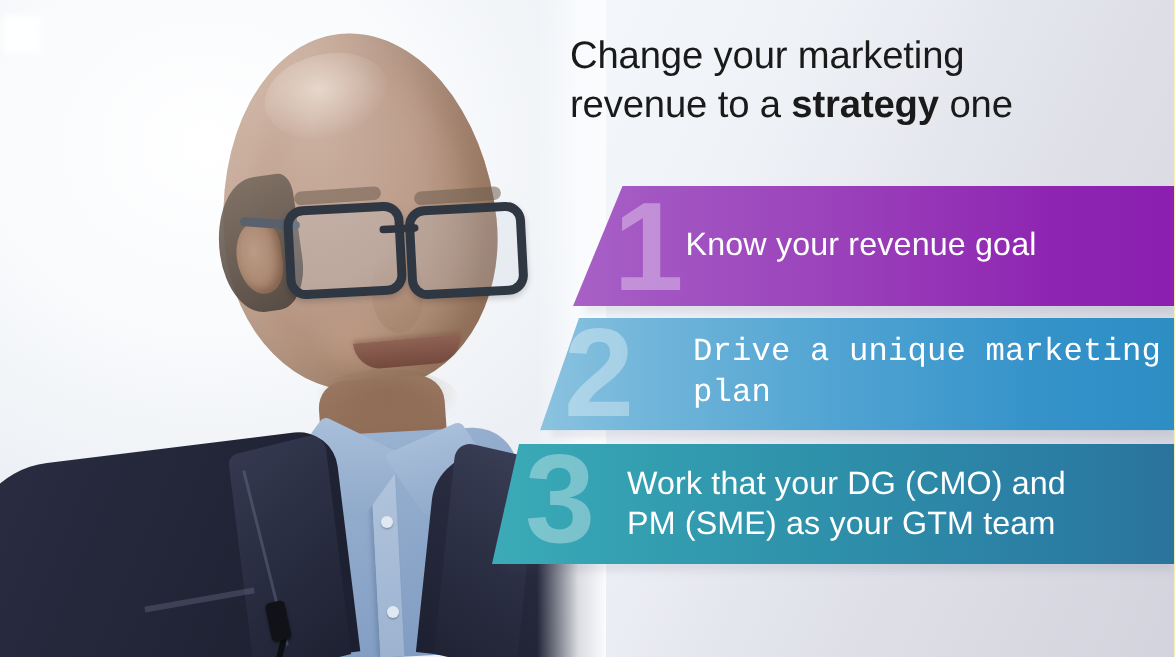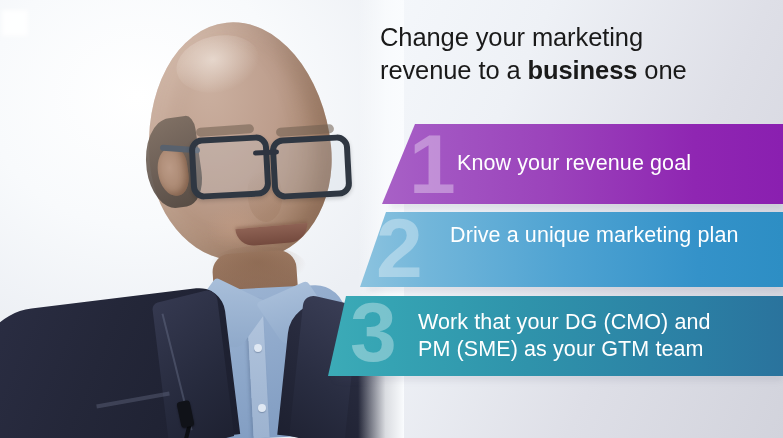--- a/index.html
+++ b/index.html
@@ -392,21 +392,21 @@
   
   #banner2 {
     left: 360px;
     top: 212px;
     width: 423px;
     height: 75px;
     background: linear-gradient(90deg, #8cc3df 0%, #72b6da 16%, #4fa3d2 48%, #3492c9 80%, #2d8ec4 100%);
     clip-path: polygon(26px 0, 423px 0, 423px 75px, 0 75px);
   }
   #banner2 .big-num { left: 16px; top: -6px; }
-  #banner2 .btext   { left: 90px; top: 10px; }
+  #banner2 .btext   { left: 102px; top: 10px; font-family: Liberation Mono, monospace; }
 
   
   #banner3 {
     left: 328px;
     top: 296px;
     width: 455px;
     height: 80px;
     background: linear-gradient(90deg, #3cabb7 0%, #35a3b3 14%, #2f93ab 44%, #2b7fa4 80%, #2a739d 100%);
     clip-path: polygon(18px 0, 455px 0, 455px 80px, 0 80px);
   }
@@ -472,21 +472,21 @@
     <div class="blazer-pocket"></div>
 
     <div class="mic-clip"></div>
     <div class="mic-cable"></div>
 
     <div class="photo-fade"></div>
   </div>
 
   <div class="heading">
     <span>Change your marketing</span><br>
-    <span>revenue to a </span><b>business</b><span> one</span>
+    <span>revenue to a </span><b>strategy</b><span> one</span>
   </div>
 
   <div class="banner-shadow" id="bs1"></div>
   <div class="banner-shadow" id="bs2"></div>
   <div class="banner-shadow" id="bs3"></div>
 
   <div class="banner" id="banner1">
     <div class="big-num">1</div>
     <div class="btext">Know your revenue goal</div>
   </div>

